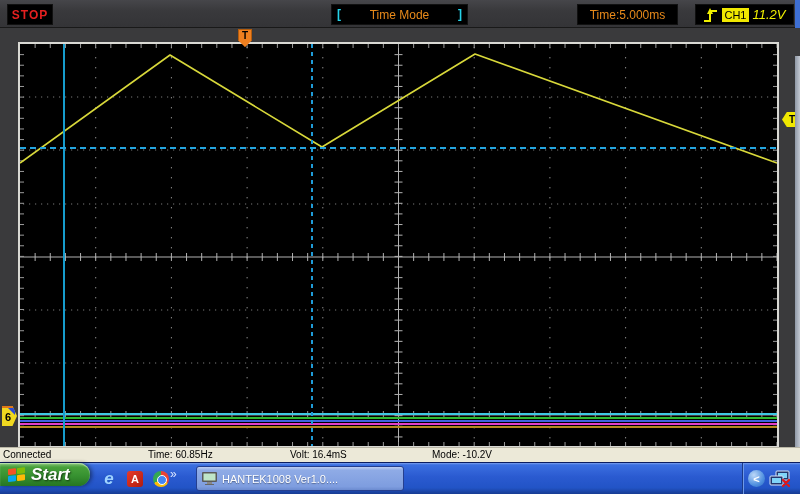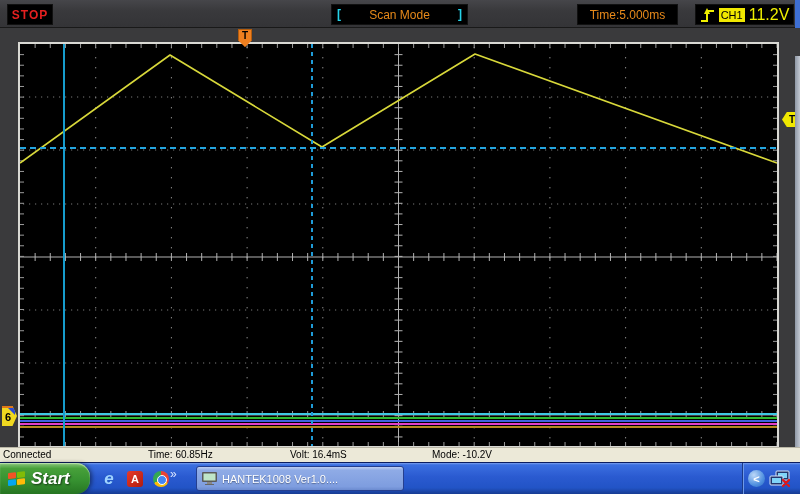--- a/index.html
+++ b/index.html
@@ -12,21 +12,21 @@
             border-bottom:1px solid #191919;text-align:center; }
   .tb-box { position:absolute; top:4px; height:21px; background:#000; border:1px solid #111;
             display:flex; align-items:center; justify-content:center; font-size:12px; }
   .tb-stop { left:7px; width:46px; color:#e42020; font-weight:bold; letter-spacing:1px; }
   .tb-scan { left:331px; width:137px; color:#e88a1a; }
   .tb-scan .bracket { color:#25d2e8; font-weight:bold; position:absolute; top:2px; }
   .tb-scan .bl { left:5px; } .tb-scan .br { right:5px; }
   .tb-time { left:577px; width:101px; color:#e88a1a; }
   .tb-trig { left:695px; width:99px; color:#f0f000; gap:4px; }
   .tb-trig .ch-badge { background:#f0e800; color:#000; padding:0 2px; font-size:11px; line-height:14px; }
-  .tb-trig .volt { font-size:16px; }
+  .tb-trig .volt { font-size:13px;font-style:italic; }
   .win-edge-top { position:absolute; right:0; top:0; width:5px; height:28px; background:#3e6fd3; }
   .win-edge-side { position:absolute; right:0; top:28px; width:5px; height:419px;
                    background:linear-gradient(90deg,#8f98a6,#c2c8d2); }
 
   
   .frame { position:absolute; left:0; top:28px; width:800px; height:419px; background:#3a3a3c; }
   .scope-border { position:absolute; left:18px; top:14px; width:761px; height:406px;
                   border:2px solid #d9d9d4; background:#000; }
   .scope-svg { position:absolute; left:0; top:0; width:757px; height:402px; display:block; }
 
@@ -48,21 +48,21 @@
   
   .statusbar { position:absolute; left:0; top:447px; width:800px; height:15px; background:#ece9d8;
                border-top:1px solid #b9b6a6; font-size:10px; color:#000; }
   .statusbar span { position:absolute; top:1px; white-space:nowrap; }
   .st-conn { left:3px; } .st-freq { left:148px; } .st-time { left:290px; } .st-volt { left:432px; }
 
   
   .taskbar { position:absolute; left:0; top:462px; width:800px; height:32px;
              background:linear-gradient(180deg,#7ba0ee 0,#3b6fe0 6%,#2a5ad0 45%,#2254c6 80%,#173b92 100%);
              border-top:1px solid #0c1e60; }
-  .start-btn { position:absolute; left:0; top:0; width:90px; height:31px;
+  .start-btn { position:absolute; left:0; top:0; width:90px; height:23px;
                background:linear-gradient(180deg,#8cc77d 0,#47a03a 18%,#379231 55%,#267522 100%);
                border-radius:0 14px 14px 0; box-shadow:2px 0 4px rgba(0,0,0,.45), inset 0 1px 1px #b9e0ab;
                display:flex; align-items:center; gap:5px; padding-left:8px; cursor:pointer; }
   .start-label { color:#fff; font-weight:bold; font-style:italic; font-size:17px;
                  text-shadow:1px 1px 2px rgba(0,0,0,.6); }
   .ql { position:absolute; top:0; height:31px; display:flex; align-items:center; }
   .ql-icons { left:100px; gap:8px; }
   .ql-icon { width:18px; height:18px; display:flex; align-items:center; justify-content:center; cursor:pointer; }
   .ie-e { color:#9fd2ff; font-size:17px; font-weight:bold; font-style:italic;
           text-shadow:0 0 2px #1a5ac0; }
@@ -94,21 +94,21 @@
 <body>
 
 <div class="screen">
 
   <div class="topbar">
     <div class="tb-box tb-stop">
       <span>STOP</span>
     </div>
     <div class="tb-box tb-scan">
       <span class="bracket bl">[</span>
-      <span>Scan Mode</span>
+      <span>Time Mode</span>
       <span class="bracket br">]</span>
     </div>
     <div class="tb-box tb-time">
       <span>Time:5.000ms</span>
     </div>
     <div class="tb-box tb-trig">
       <svg class="trig-slope" width="15" height="16" viewBox="0 0 15 16">
         <path d="M1 14 H7 V4 H14" fill="none" stroke="#f0f000" stroke-width="2"></path>
         <polygon points="7,1 4,7 10,7" fill="#f0f000"></polygon>
       </svg>

